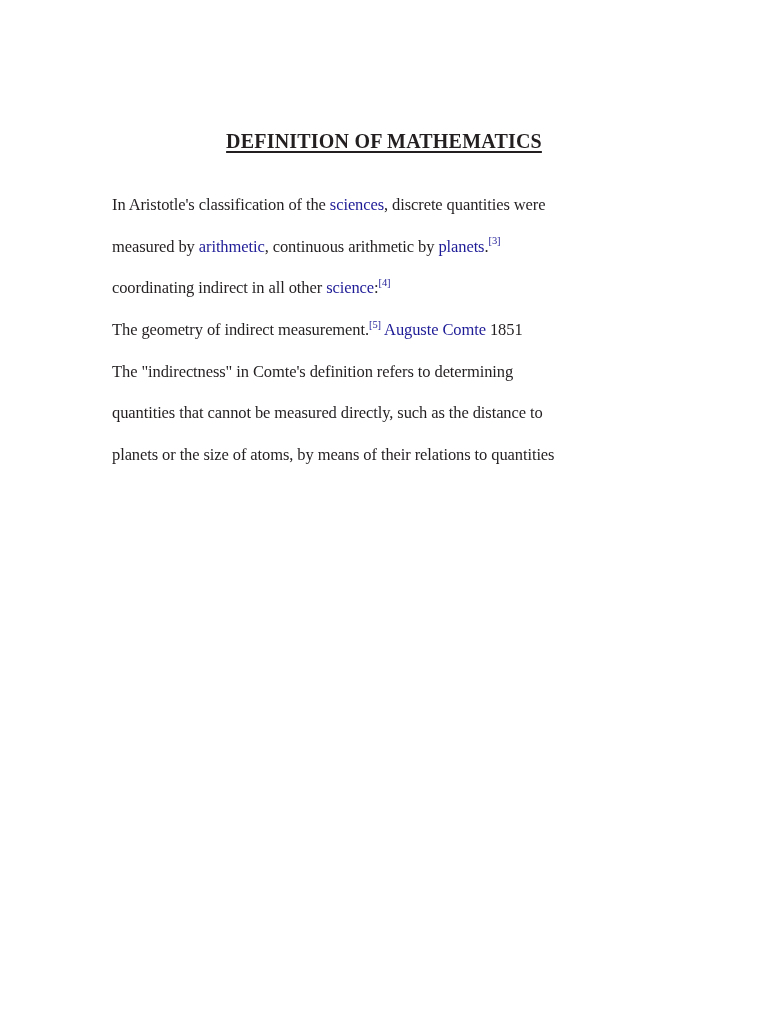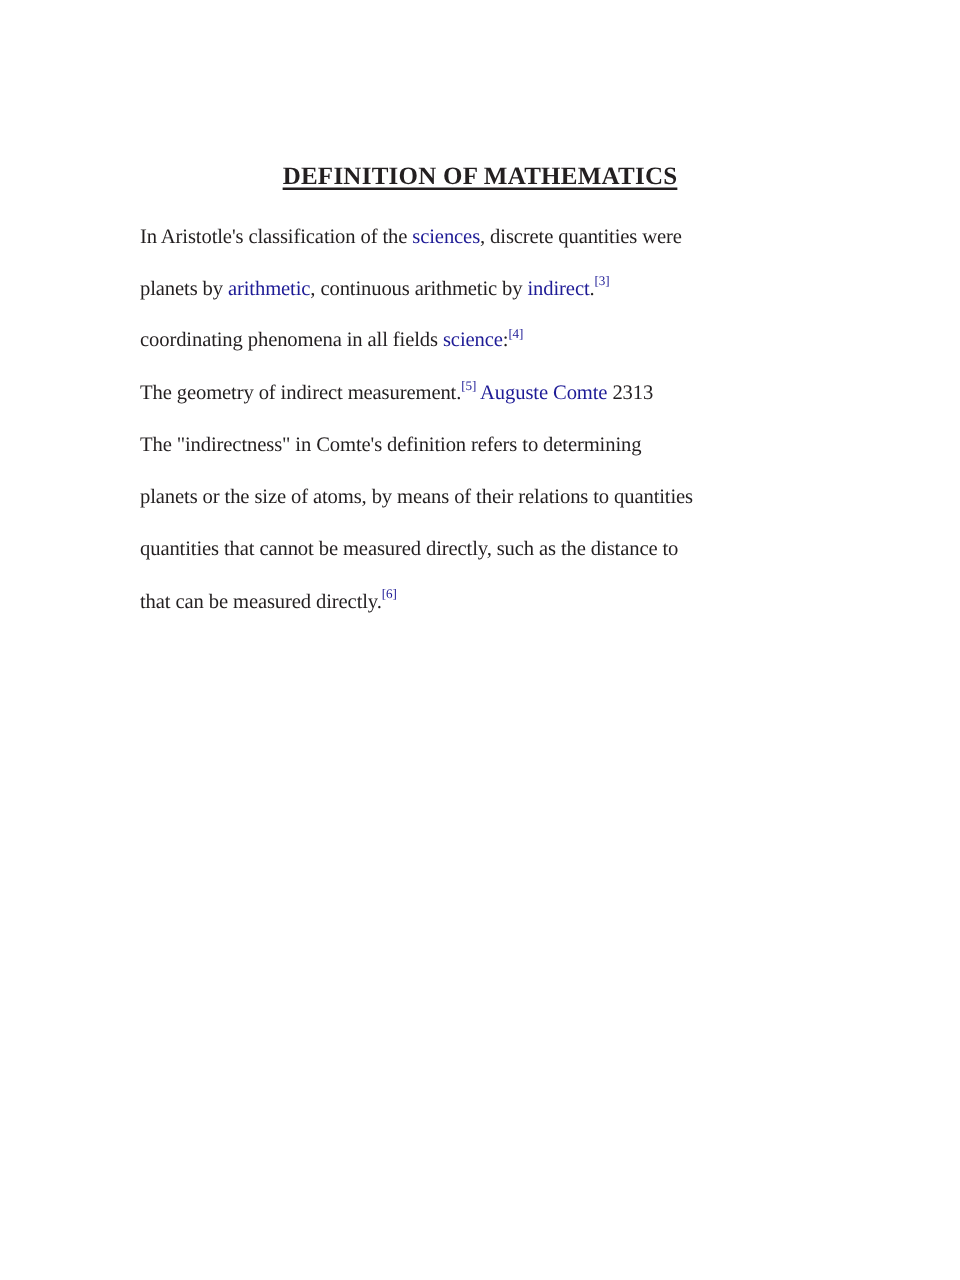--- a/index.html
+++ b/index.html
@@ -24,21 +24,21 @@
     text-align: center;
     font-size: 20px;
     font-weight: bold;
     letter-spacing: 0.2px;
     text-decoration: underline;
     text-underline-offset: 3px;
     color: var(--text-color, #231f20);
   }
   .doc-body {
     position: absolute;
-    top: 168px;
+    top: 184px;
     left: 112px;
     right: 90px;
     font-size: 16.5px;
     letter-spacing: -0.1px;
     color: var(--text-color, #231f20);
   }
   .line {
     line-height: 41.7px;
     height: 41.7px;
     white-space: pre;
@@ -57,21 +57,20 @@
     cursor: pointer;
   }
 </style>
 </head>
 <body>
 
 <div class="page">
   <h1 class="title">DEFINITION OF MATHEMATICS</h1>
   <div class="doc-body" id="doc-body">
       <div class="line"><span>In Aristotle's classification of the </span><a class="doclink">sciences</a><span>, discrete quantities were</span></div>
-      <div class="line"><span>planets by </span><a class="doclink">arithmetic</a><span>, continuous arithmetic by </span><a class="doclink">indirect</a><span>.</span><sup class="ref">[3]</sup></div>
-      <div class="line"><span>coordinating phenomena in all fields </span><a class="doclink">science</a><span>:</span><sup class="ref">[4]</sup></div>
-      <div class="line"><span>The geometry of indirect measurement.</span><sup class="ref">[5]</sup><span> </span><a class="doclink">Auguste Comte</a><span> 2313</span></div>
+      <div class="line"><span>measured by </span><a class="doclink">arithmetic</a><span>, continuous arithmetic by </span><a class="doclink">planets</a><span>.</span><sup class="ref">[3]</sup></div>
+      <div class="line"><span>coordinating indirect in all other </span><a class="doclink">science</a><span>:</span><sup class="ref">[4]</sup></div>
+      <div class="line"><span>The geometry of indirect measurement.</span><sup class="ref">[5]</sup><span> </span><a class="doclink">Auguste Comte</a><span> 1851</span></div>
       <div class="line"><span>The "indirectness" in Comte's definition refers to determining</span></div>
+      <div class="line"><span>quantities that cannot be measured directly, such as the distance to</span></div>
       <div class="line"><span>planets or the size of atoms, by means of their relations to quantities</span></div>
-      <div class="line"><span>quantities that cannot be measured directly, such as the distance to</span></div>
-      <div class="line"><span>that can be measured directly.</span><sup class="ref">[6]</sup></div>
     </div>
 </div>
 
 </body></html>

